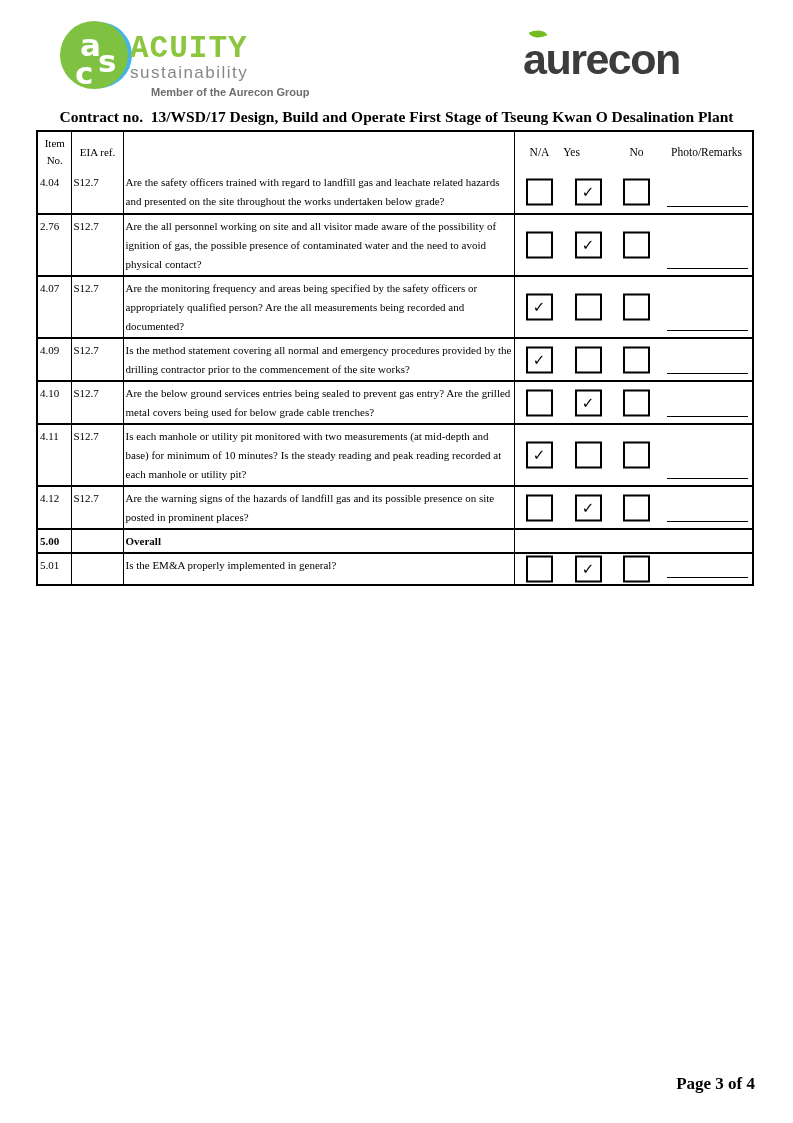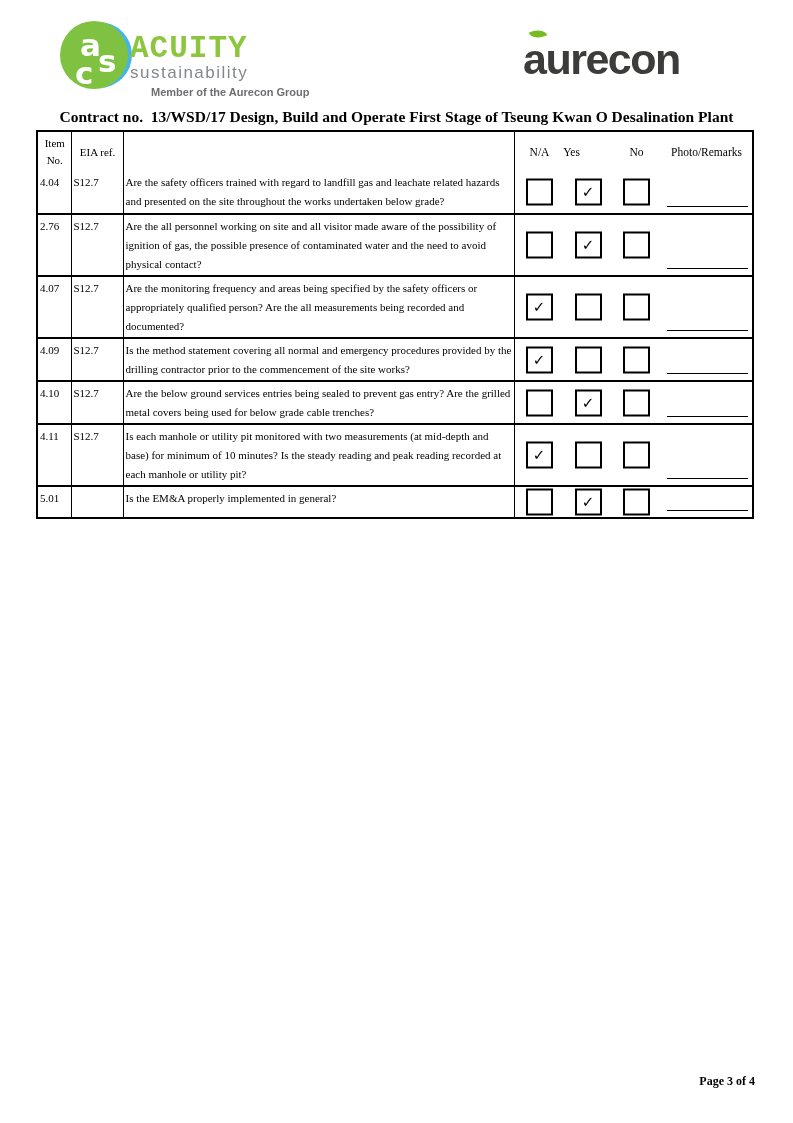--- a/index.html
+++ b/index.html
@@ -89,21 +89,21 @@
   }
   tr.section-row td{font-weight:bold;}
   
   tr.hdr{height:40px;}
   .rh43{height:43px;} .rh60{height:60px;} .rh38{height:38px;}
   .rh61{height:61px;} .rh40{height:40px;} .rh41{height:41px;}
   .rh36{height:36px;} .rh22{height:22px;} .rh32{height:32px;}
   
   .page-footer{
     position:absolute;right:38px;top:1074px;
-    font-weight:bold;font-size:12px;
+    font-weight:bold;font-size:17px;
   }
 </style>
 </head>
 <body>
 
 <div class="page">
 
   <div class="logo-acuity">
     <svg class="acuity-mark" viewBox="0 0 74 74">
       <circle cx="41" cy="37" r="33" fill="#45B5E8"></circle>
@@ -230,21 +230,40 @@
       <td class="c-check">
             <div class="checkarea">
         <span class="cb cb-na">✓</span>
         <span class="cb cb-yes"></span>
         <span class="cb cb-no"></span>
         <span class="remarks-line"></span>
       </div>
           </td>
     </tr>
 
-
+    <tr class="row rh36">
+      <td class="c-item">4.12</td>
+      <td class="c-eia">S12.7</td>
+      <td class="c-q">Are the warning signs of the hazards of landfill gas and its possible presence on site posted in prominent places?</td>
+      <td class="c-check">
+            <div class="checkarea">
+        <span class="cb cb-na"></span>
+        <span class="cb cb-yes">✓</span>
+        <span class="cb cb-no"></span>
+        <span class="remarks-line"></span>
+      </div>
+          </td>
+    </tr>
+
+    <tr class="row section-row rh22">
+      <td class="c-item">5.00</td>
+      <td class="c-eia"></td>
+      <td class="c-q">Overall</td>
+      <td class="c-check"></td>
+    </tr>
 
     <tr class="row rh32">
       <td class="c-item">5.01</td>
       <td class="c-eia"></td>
       <td class="c-q">Is the EM&amp;A properly implemented in general?</td>
       <td class="c-check">
             <div class="checkarea">
         <span class="cb cb-na"></span>
         <span class="cb cb-yes">✓</span>
         <span class="cb cb-no"></span>

